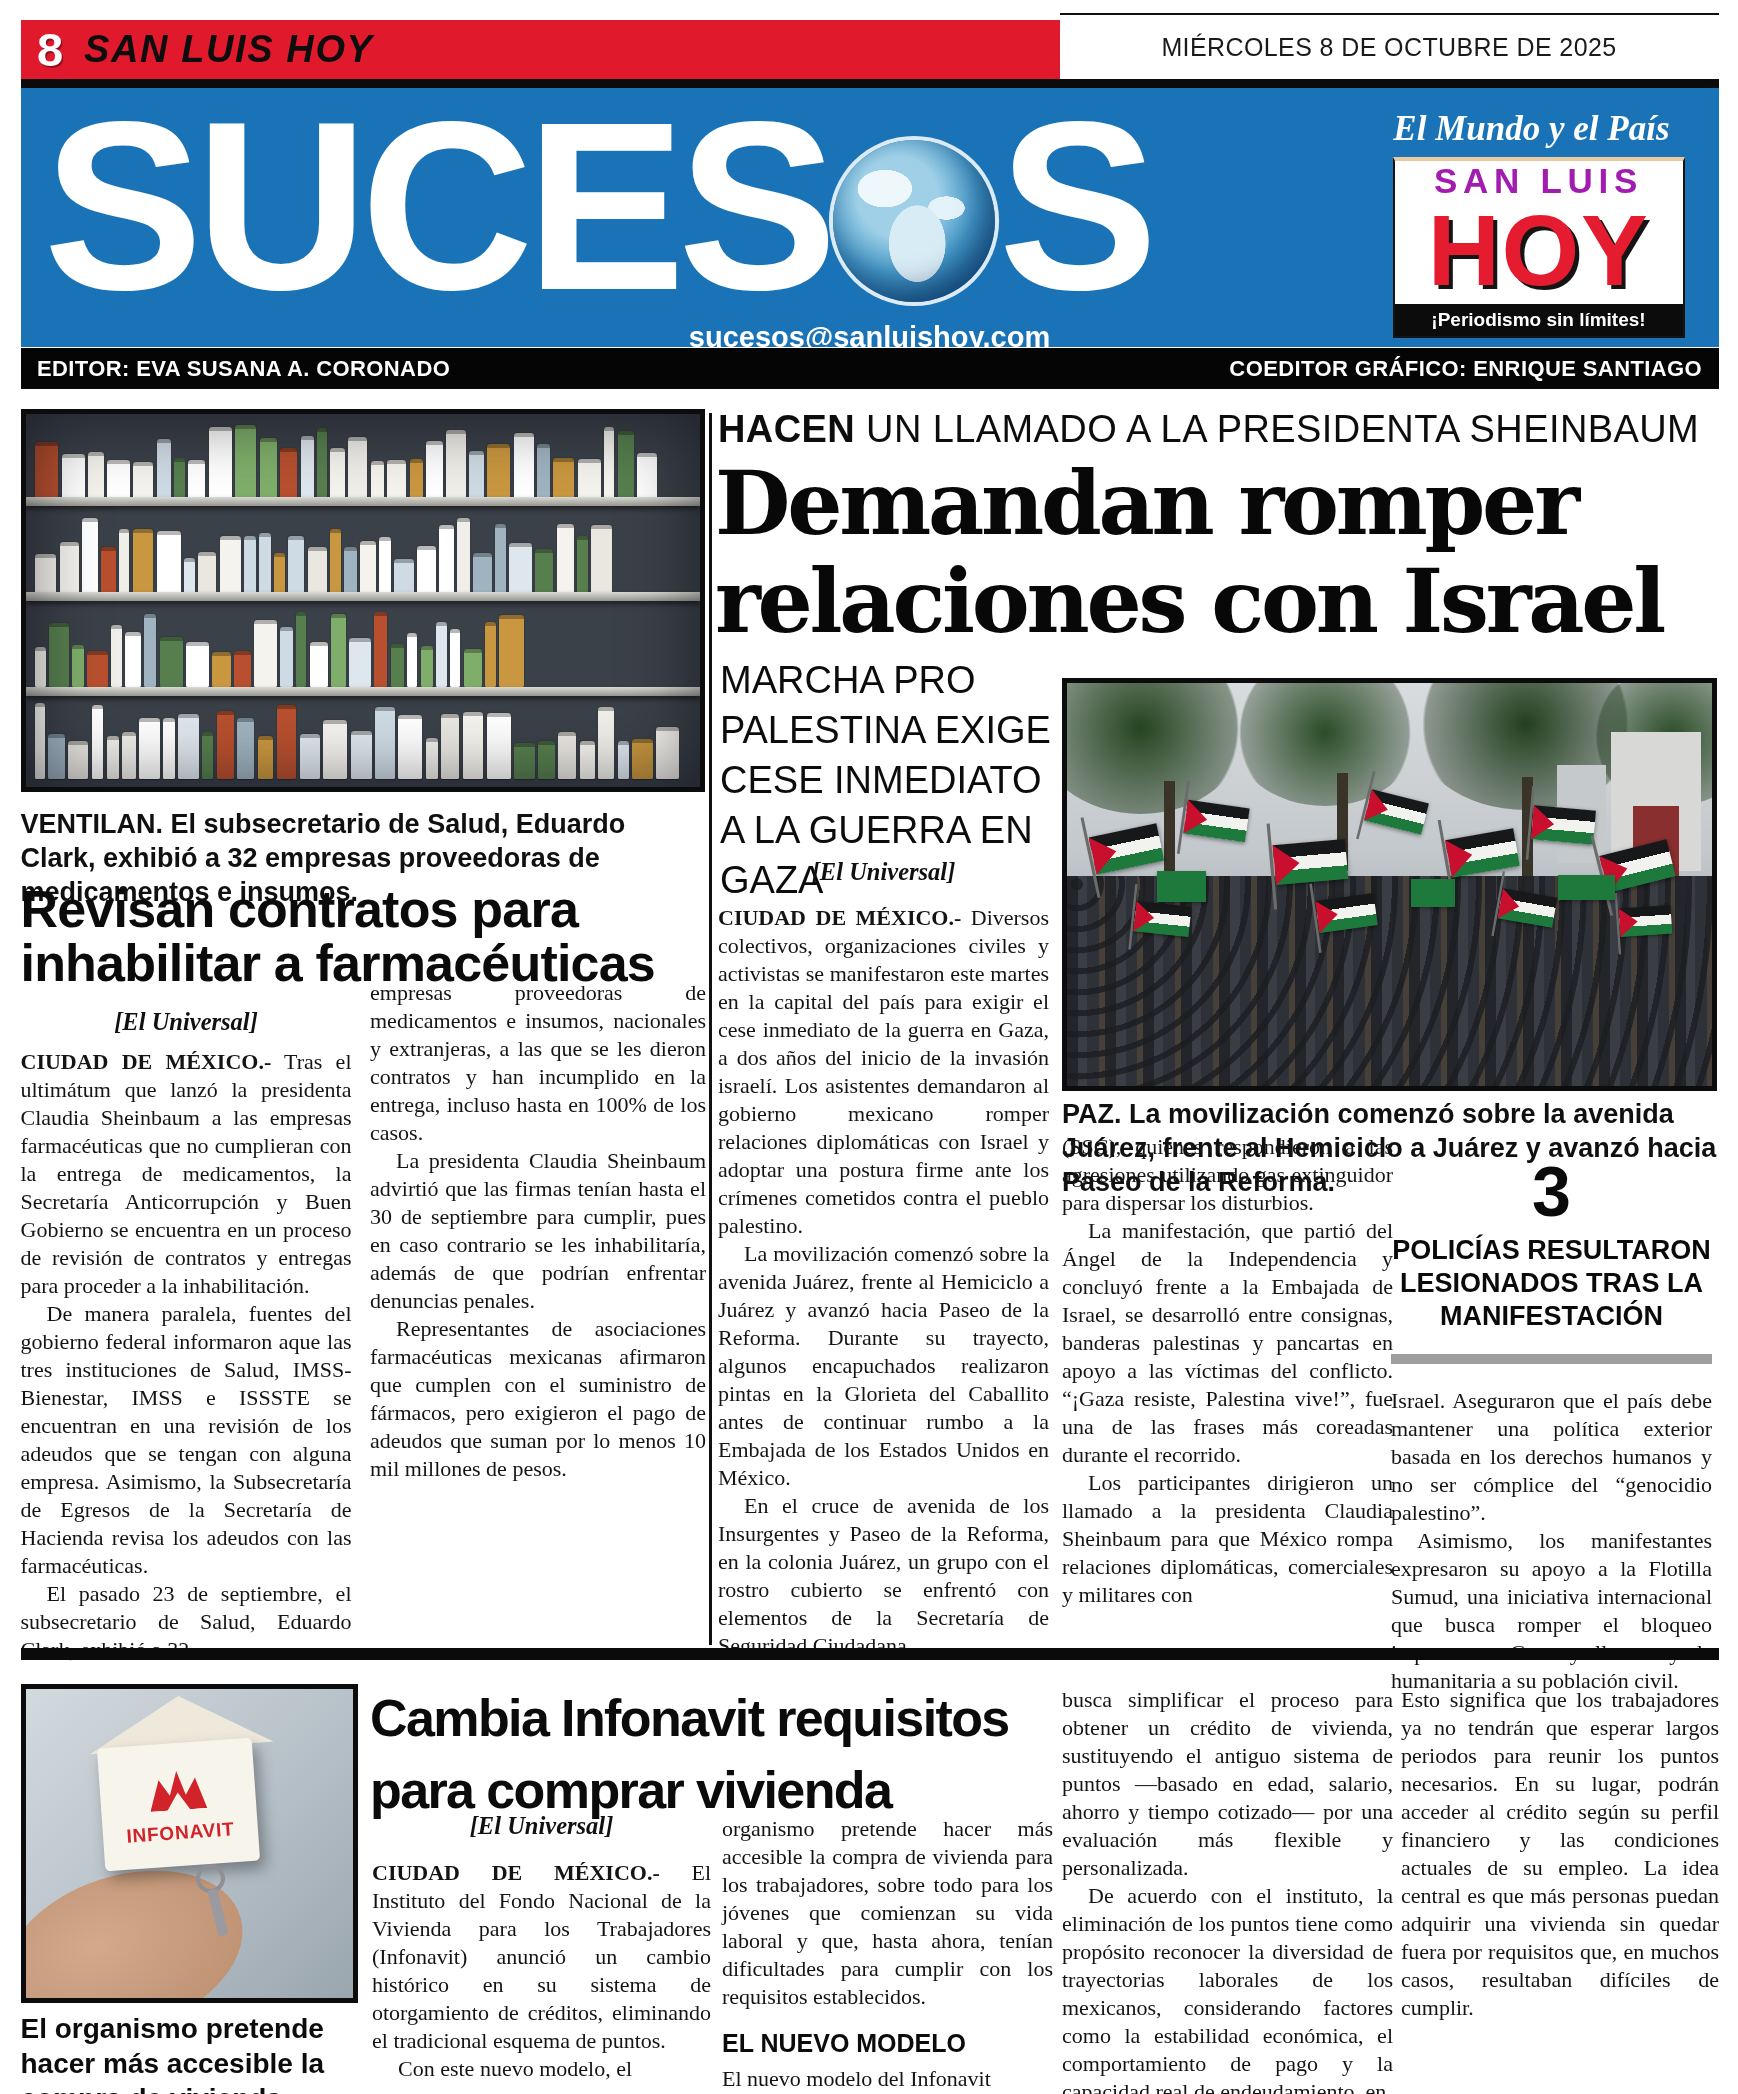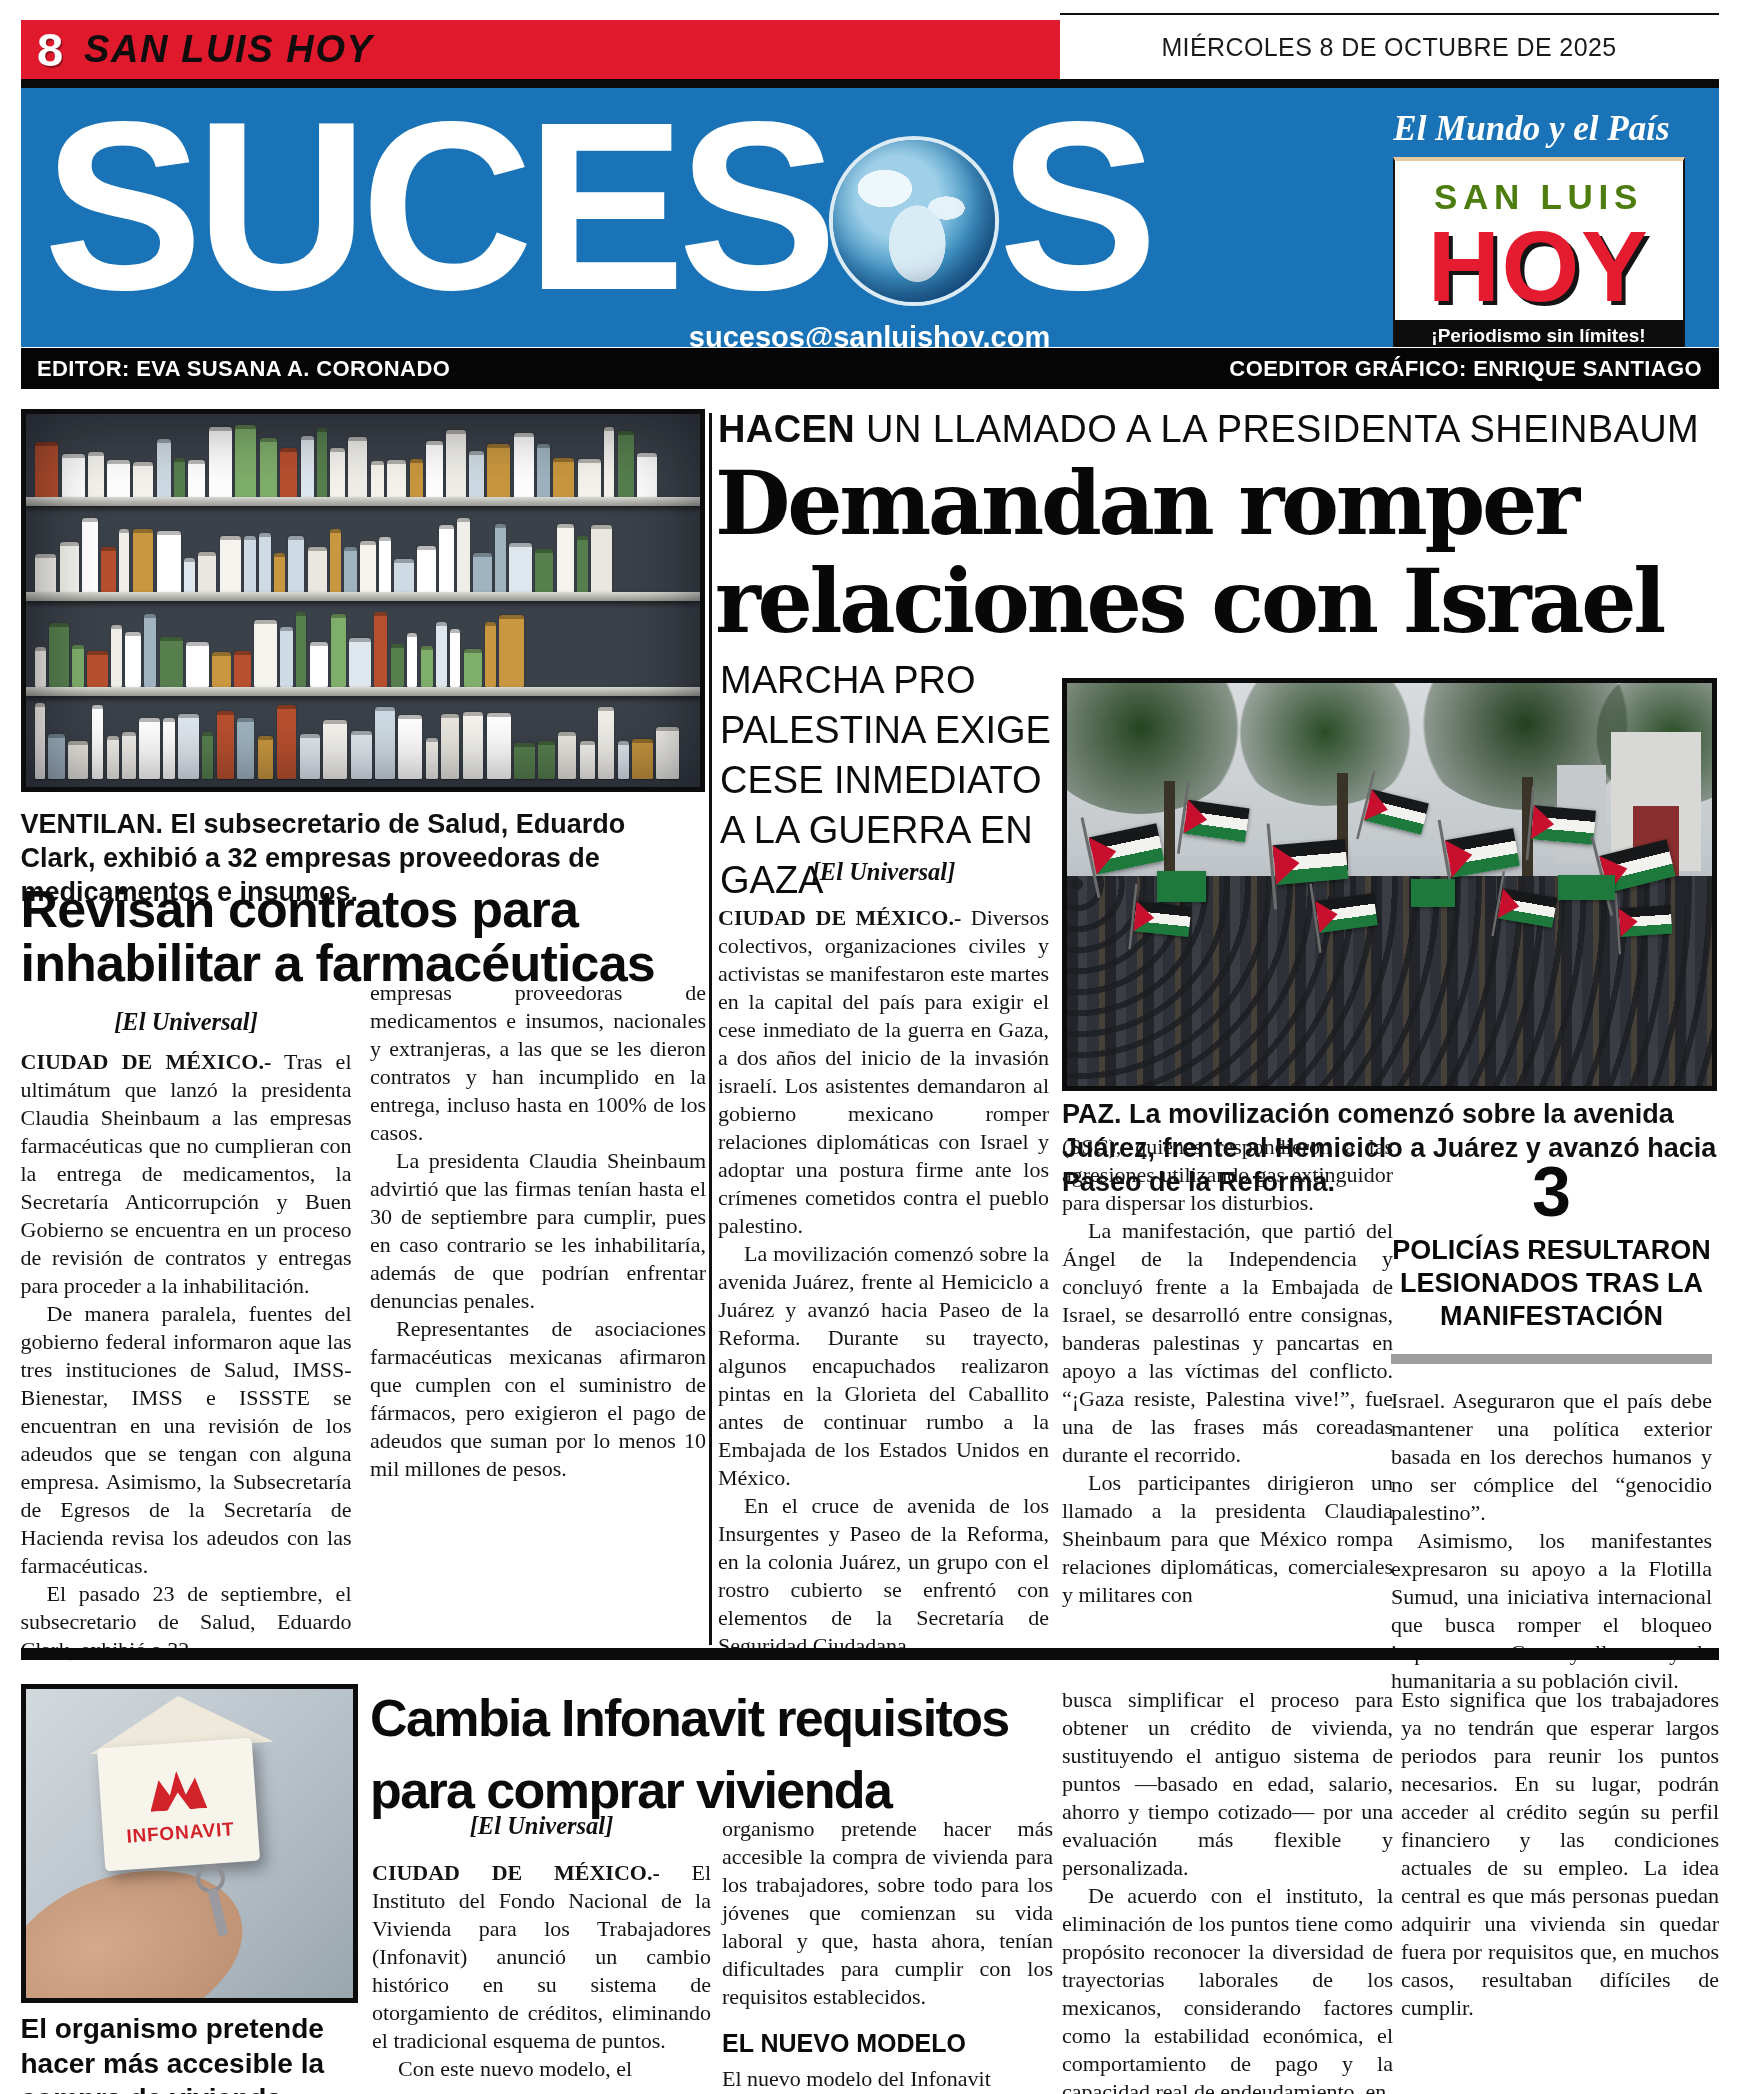--- a/index.html
+++ b/index.html
@@ -21,21 +21,21 @@
   .globe{display:inline-block;width:162px;height:162px;border-radius:50%;vertical-align:baseline;transform:translateY(13px);margin:0 3.3px;
     background:
       radial-gradient(ellipse 45px 31px at 32% 30%, #eef7fc 0 60%, rgba(238,247,252,0) 61%),
       radial-gradient(ellipse 51px 69px at 52% 64%, #d8ecf6 0 55%, rgba(216,236,246,0) 56%),
       radial-gradient(ellipse 33px 21px at 70% 42%, #e4f2f9 0 55%, rgba(228,242,249,0) 56%),
       radial-gradient(circle at 40% 35%, #9fd0e8 0 28%, #3f93c4 55%, #1b6aa0 80%, #0f486e 100%);
     box-shadow:inset -9.8px -14.7px 28px rgba(0,0,40,.35), 0 0 0 4.1px rgba(255,255,255,.85);}
   #masthead .email{position:absolute;left:0;top:233px;width:1698px;text-align:center;font-size:29px;font-weight:700;color:#fff;}
   #masthead .tagline{position:absolute;right:49px;top:21px;font-family:"Liberation Serif",serif;font-style:italic;font-weight:700;font-size:35px;color:#fff;}
   #hoylogo{position:absolute;right:34px;top:69px;width:288px;background:#fff;border:2.5px solid #141414;border-top:4.1px solid #e8c9a0;}
-  #hoylogo .l-top{text-align:center;font-size:35px;font-weight:700;letter-spacing:5.7px;color:#4d7c0f;padding-top:16px;}
+  #hoylogo .l-top{text-align:center;font-size:35px;font-weight:700;letter-spacing:5.7px;color:#a21caf;padding-top:0;}
   #hoylogo .l-hoy{text-align:center;font-size:100px;font-weight:800;line-height:.98;color:#e51c2f;letter-spacing:1.6px;text-shadow:4.1px 4.1px 0 #141414;}
   #hoylogo .l-slogan{background:#0c0c0c;color:#fff;text-align:center;font-size:19px;font-weight:700;padding:4.9px 0;margin-top:4.9px;}
 
   
   #editorbar{position:absolute;left:20.5px;top:348px;width:1698px;height:41px;background:#050505;display:flex;align-items:center;justify-content:space-between;padding:0 16.4px;box-sizing:border-box;}
   #editorbar span{color:#fff;font-size:22px;font-weight:700;letter-spacing:0.4px;}
 
   
   .photo{border:5.7px solid #0c0c0c;overflow:hidden;background:#888;}
   .caption{font-size:27px;line-height:34px;font-weight:600;color:#101010;}

